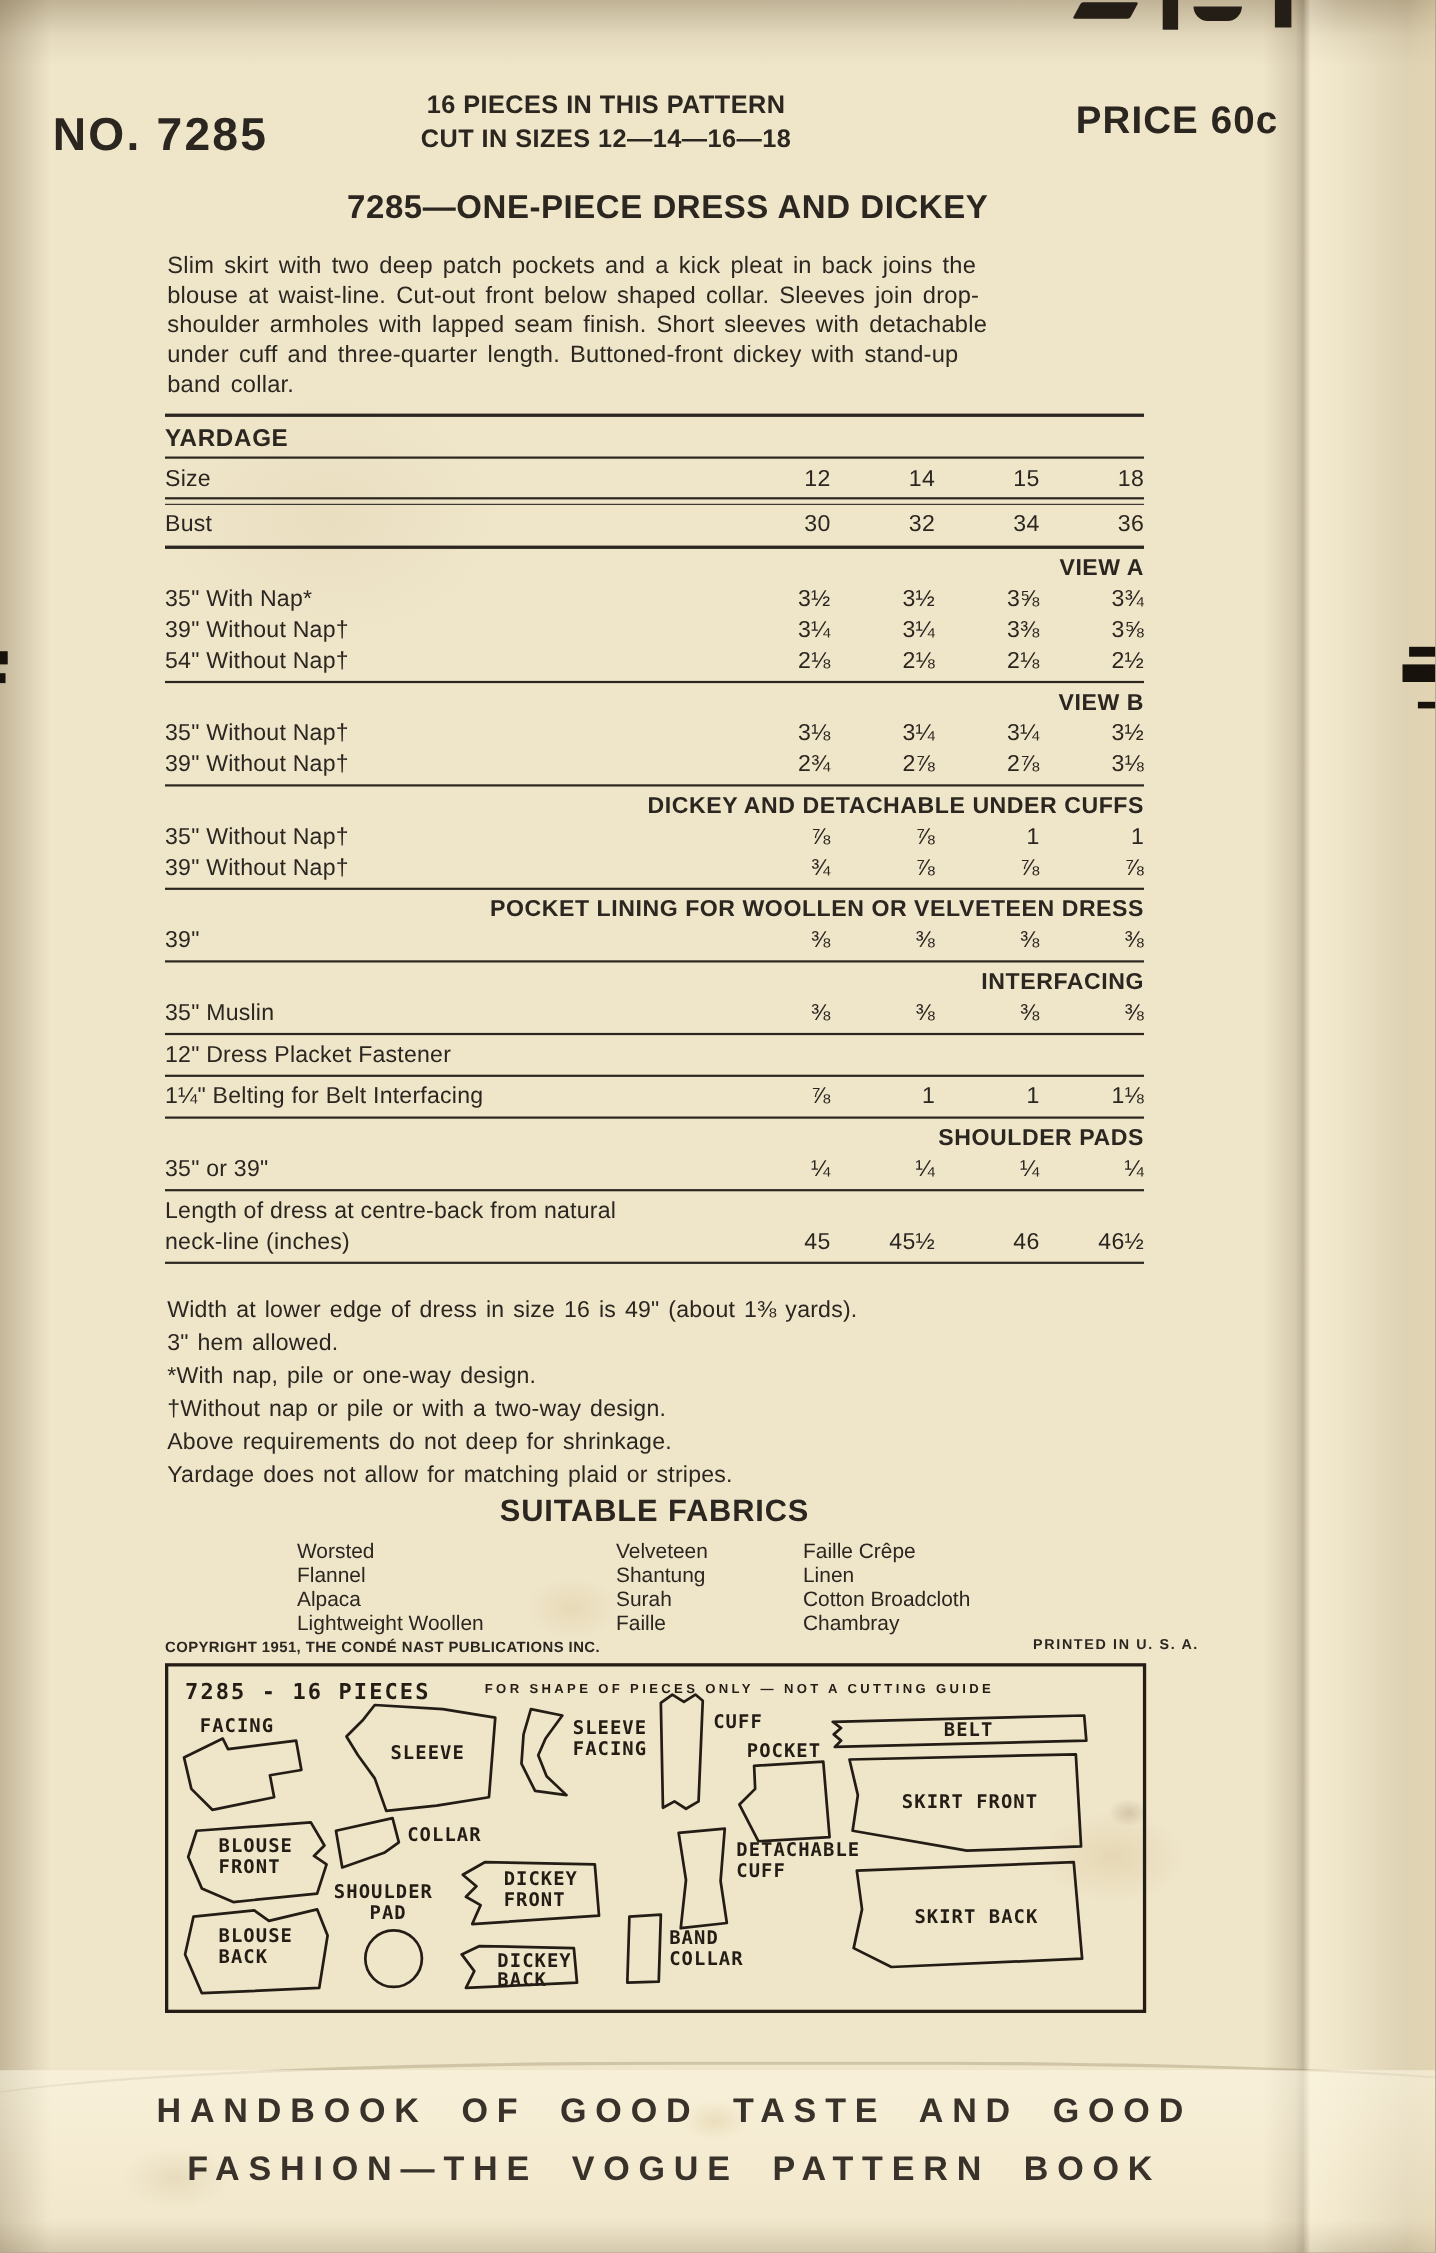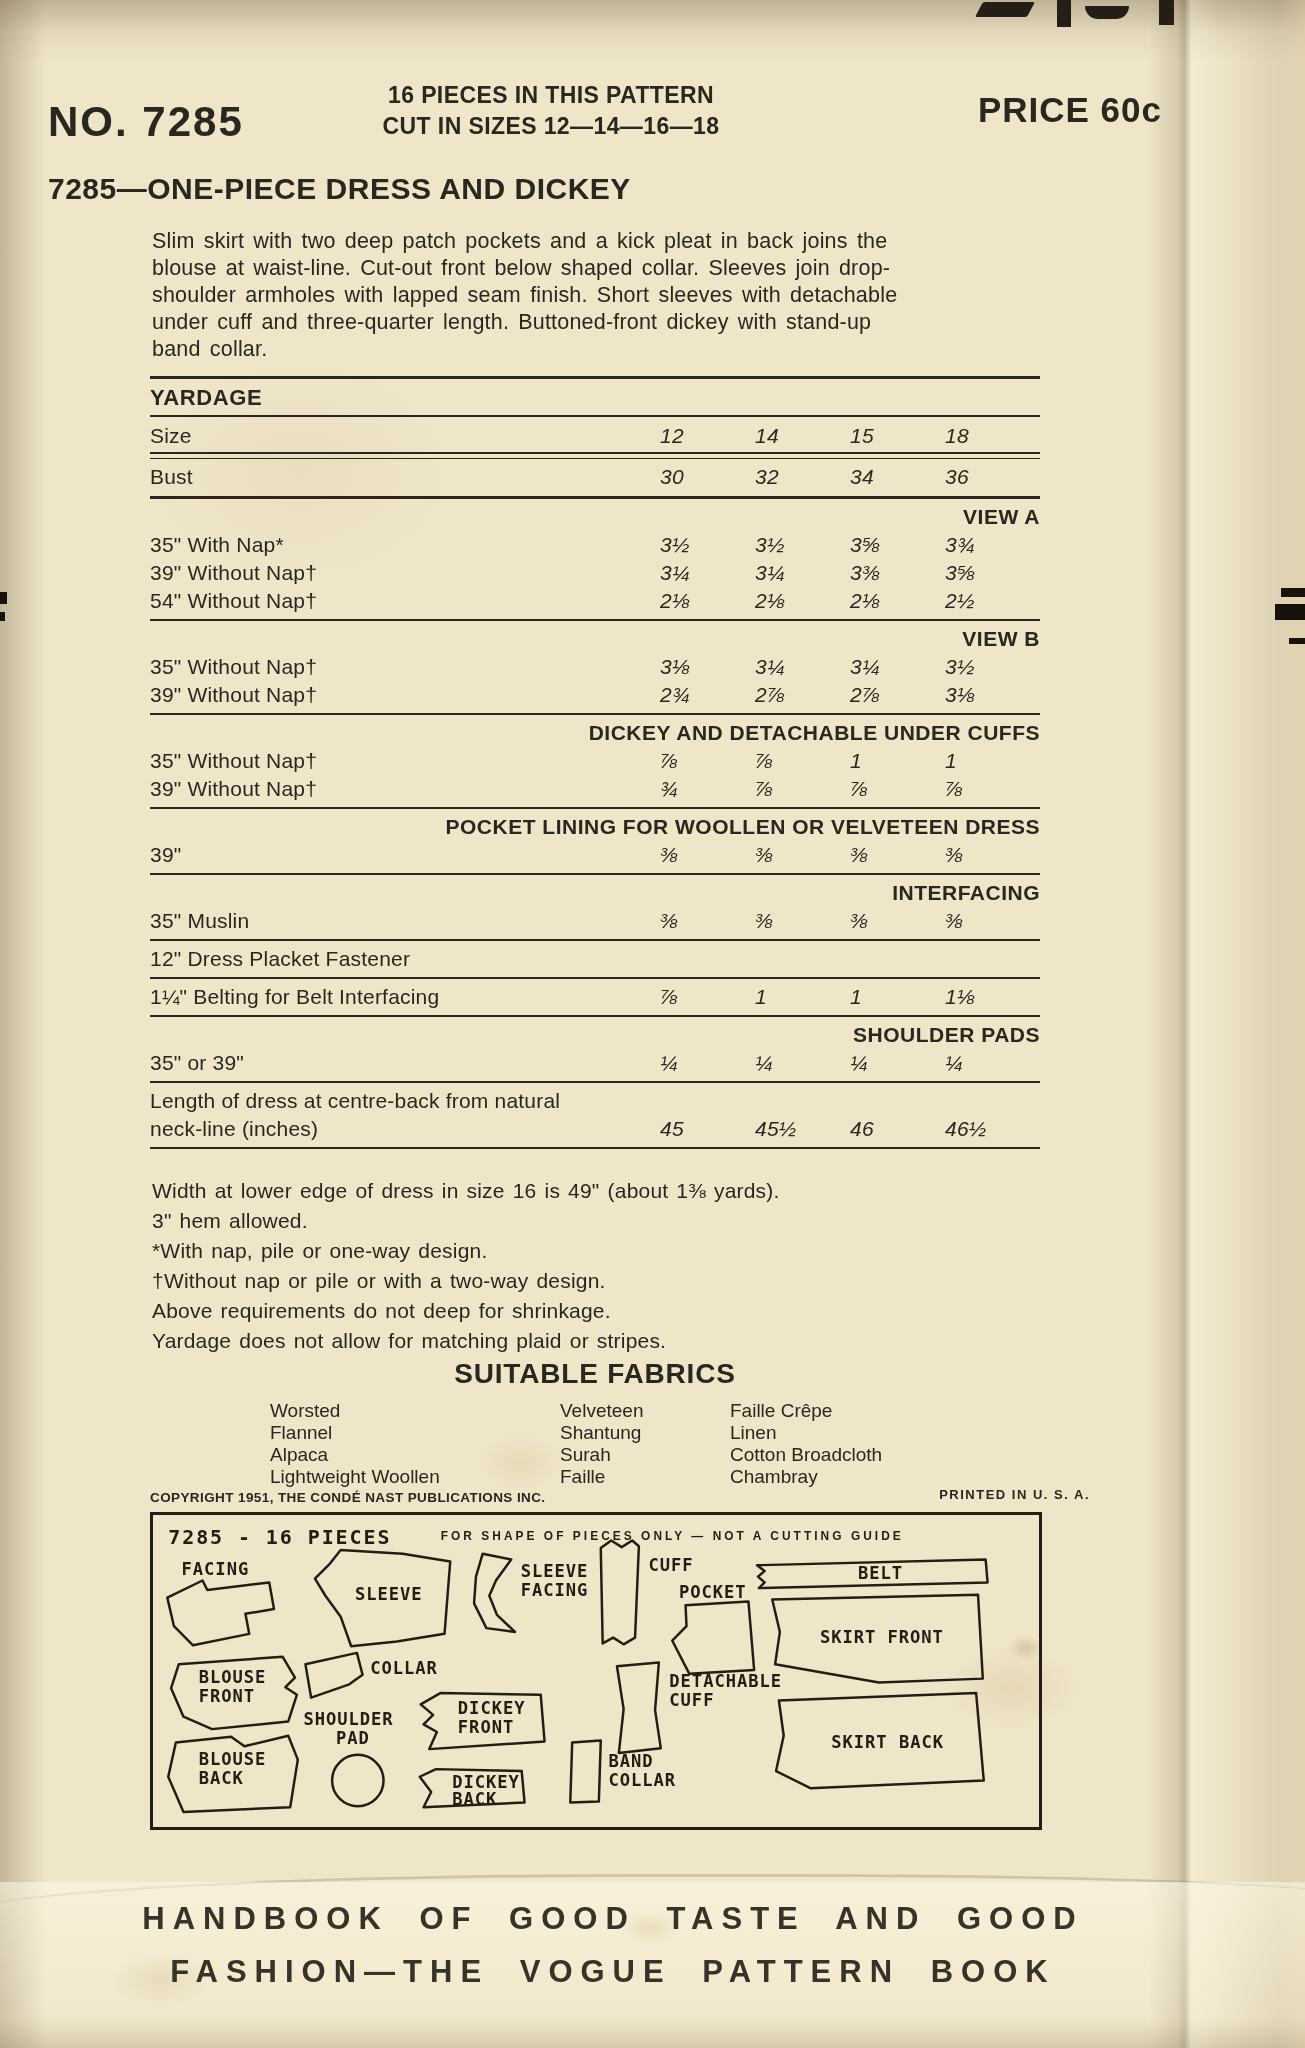--- a/index.html
+++ b/index.html
@@ -42,40 +42,40 @@
 
   .content{position:absolute;left:48px;top:0;width:1128px;}
 
   
   .header-row{position:absolute;top:78px;left:0;width:1118px;height:86px;}
   .pat-no{position:absolute;left:0;top:20px;font-size:42px;font-weight:bold;letter-spacing:2px;}
   .hdr-center{position:absolute;left:288px;top:2px;width:430px;text-align:center;
     font-size:23px;font-weight:bold;line-height:31px;letter-spacing:0.4px;}
   .price{position:absolute;right:4px;top:12px;font-size:35px;font-weight:bold;letter-spacing:1px;}
 
-  .title{position:absolute;top:172px;left:0;width:1118px;text-align:left;
+  .title{position:absolute;top:172px;left:0;width:1118px;text-align:center;
     font-size:30px;font-weight:bold;letter-spacing:0.5px;}
 
   .desc{position:absolute;top:228px;left:104px;width:860px;font-size:21.5px;line-height:27px;
     letter-spacing:0.2px;word-spacing:3px;}
 
   
   .table{position:absolute;top:376px;left:102px;width:890px;font-size:21px;letter-spacing:0.2px;}
   .hr{border-top:2px solid #2b2620;margin:4px 0;}
   .hr-top{border-top:3px solid #2b2620;margin:0 0 6px 0;}
   .hr-thick{border-top:3px solid #2b2620;margin:4px 0;}
   .hr-double{height:4px;border-top:2px solid #2b2620;border-bottom:1px solid #2b2620;margin:1px 0 3px 0;}
   .thead{font-weight:bold;font-size:22px;line-height:26px;letter-spacing:0.6px;}
   .tsec{font-weight:bold;font-size:21px;line-height:28px;letter-spacing:0.5px;text-align:right;}
   .trow{display:flex;line-height:28px;}
   .trow.tall{line-height:30px;}
   .tlabel{flex:1;}
   .tplain{line-height:28px;}
   .tvals{width:380px;display:flex;flex-shrink:0;}
-  .tv{flex:1;text-align:left;font-style:italic;}
+  .tv{flex:1;text-align:right;}
 
   .notes{position:absolute;top:1176px;left:104px;font-size:21px;line-height:30px;
     letter-spacing:0.2px;word-spacing:2px;}
 
   .fab-title{position:absolute;top:1358px;left:102px;width:890px;text-align:center;
     font-size:28px;font-weight:bold;letter-spacing:0.8px;}
   .fab-cols{position:absolute;top:1400px;left:0;width:1118px;height:92px;font-size:19px;line-height:22px;}
   .fab-col{position:absolute;top:0;}
   .fab-c0{left:222px;} .fab-c1{left:512px;} .fab-c2{left:682px;}
 

